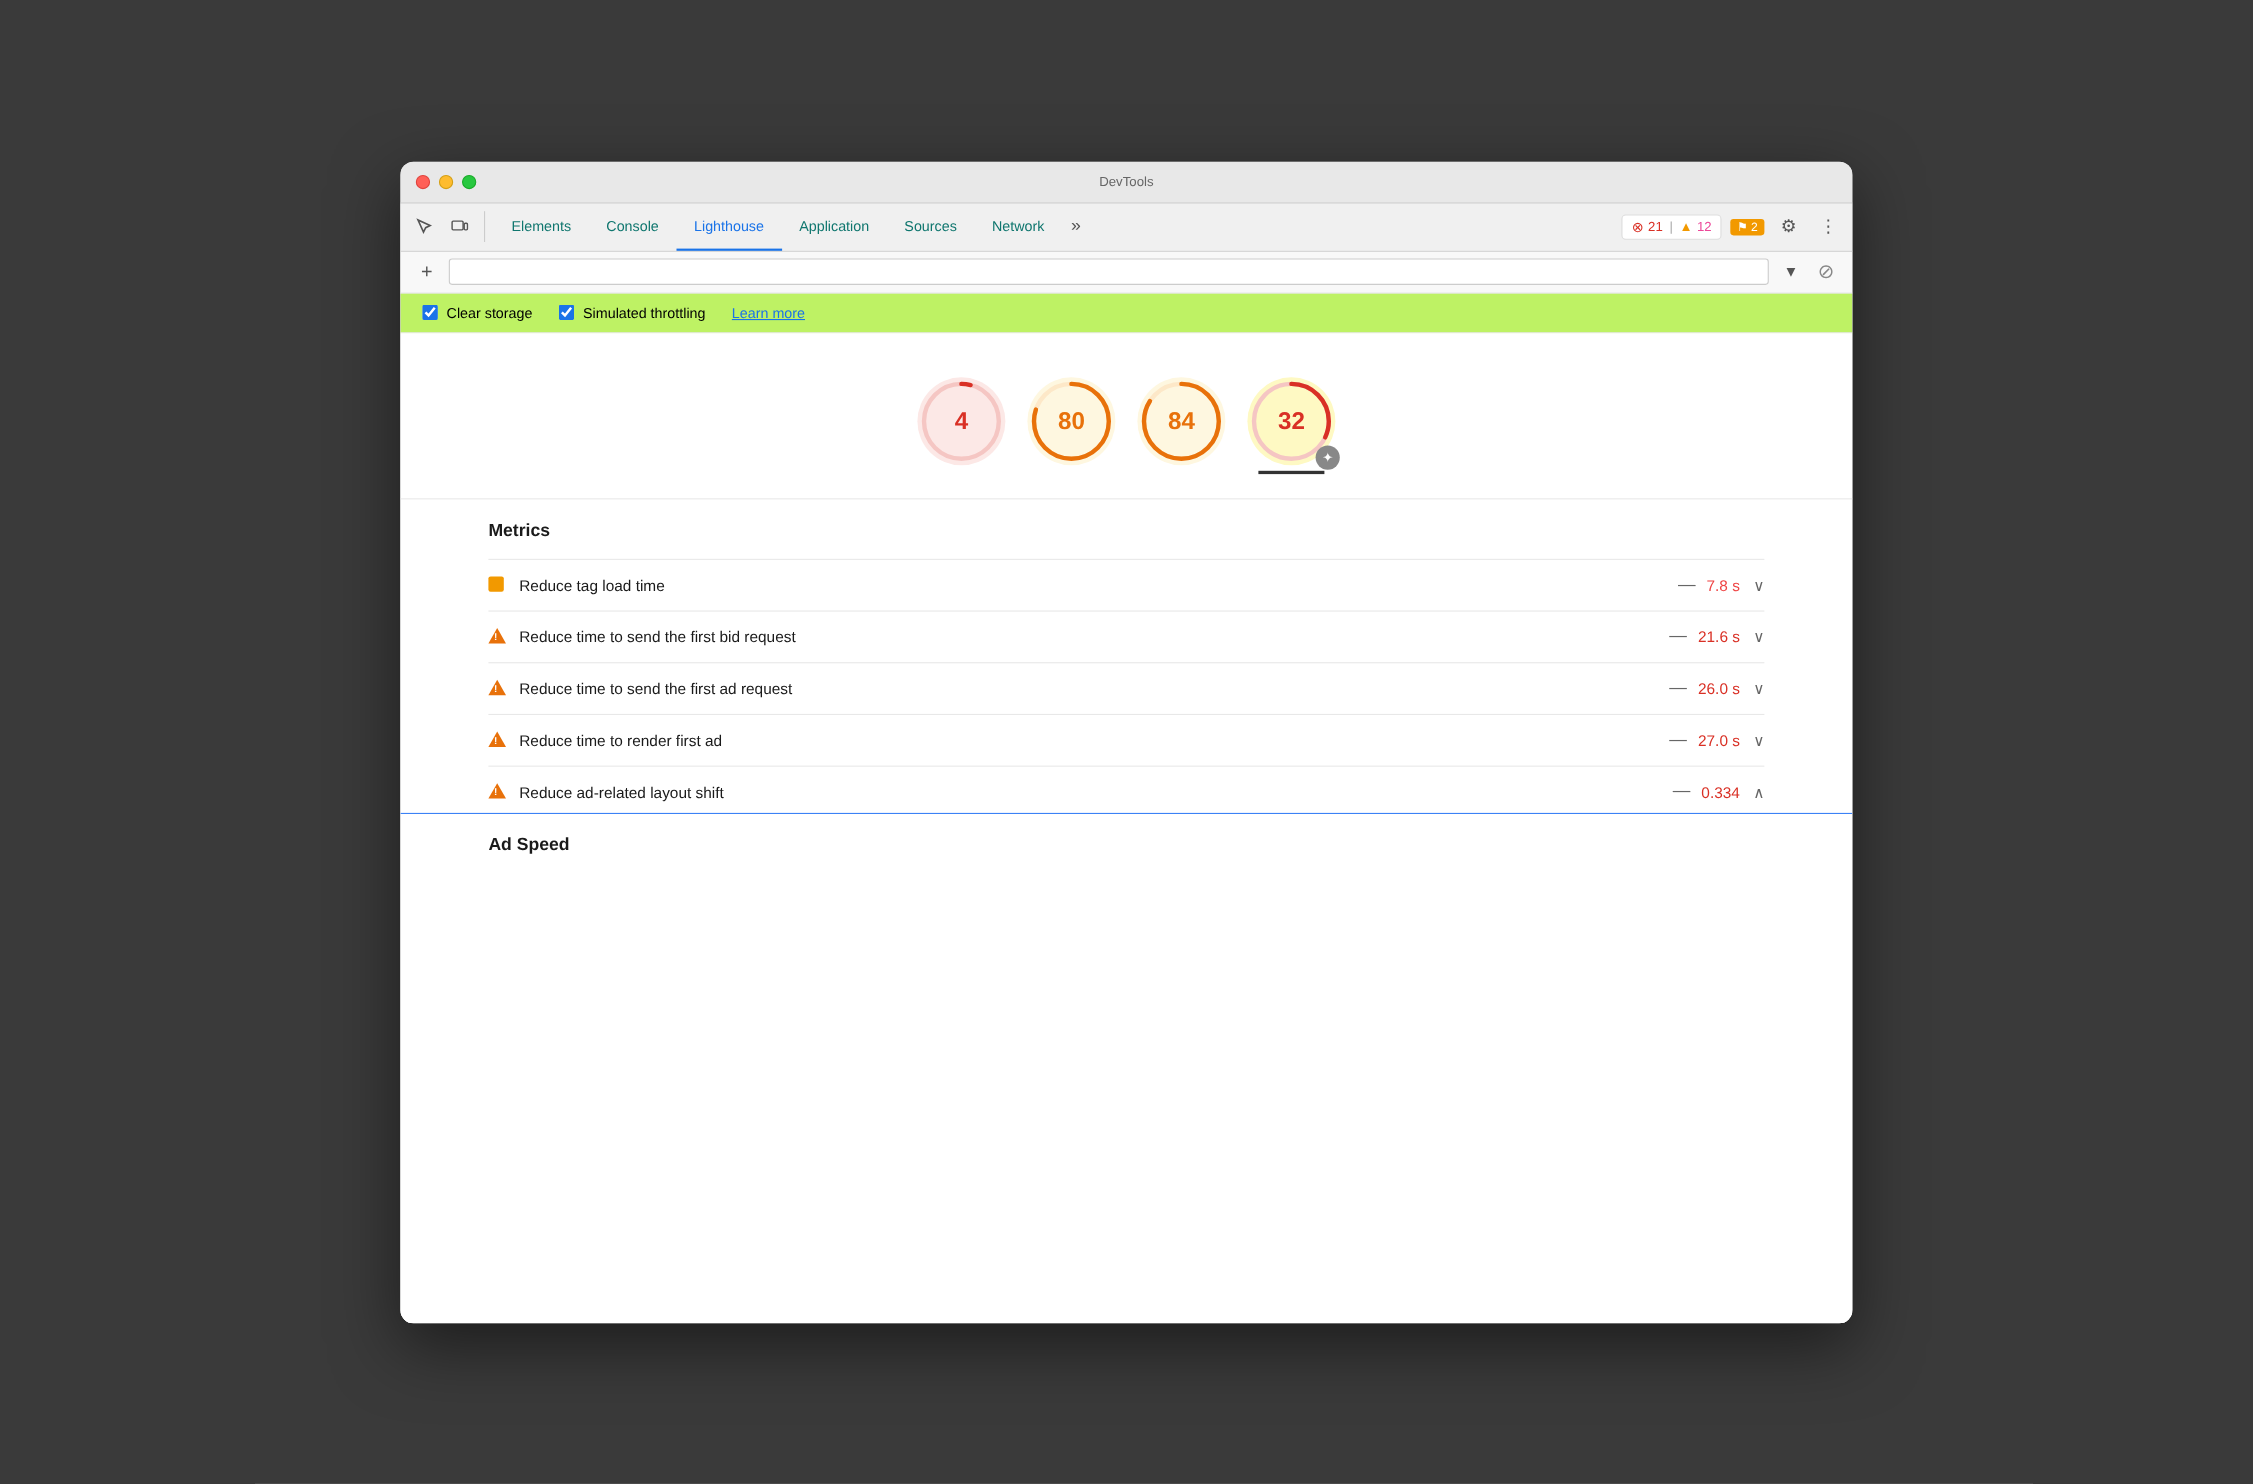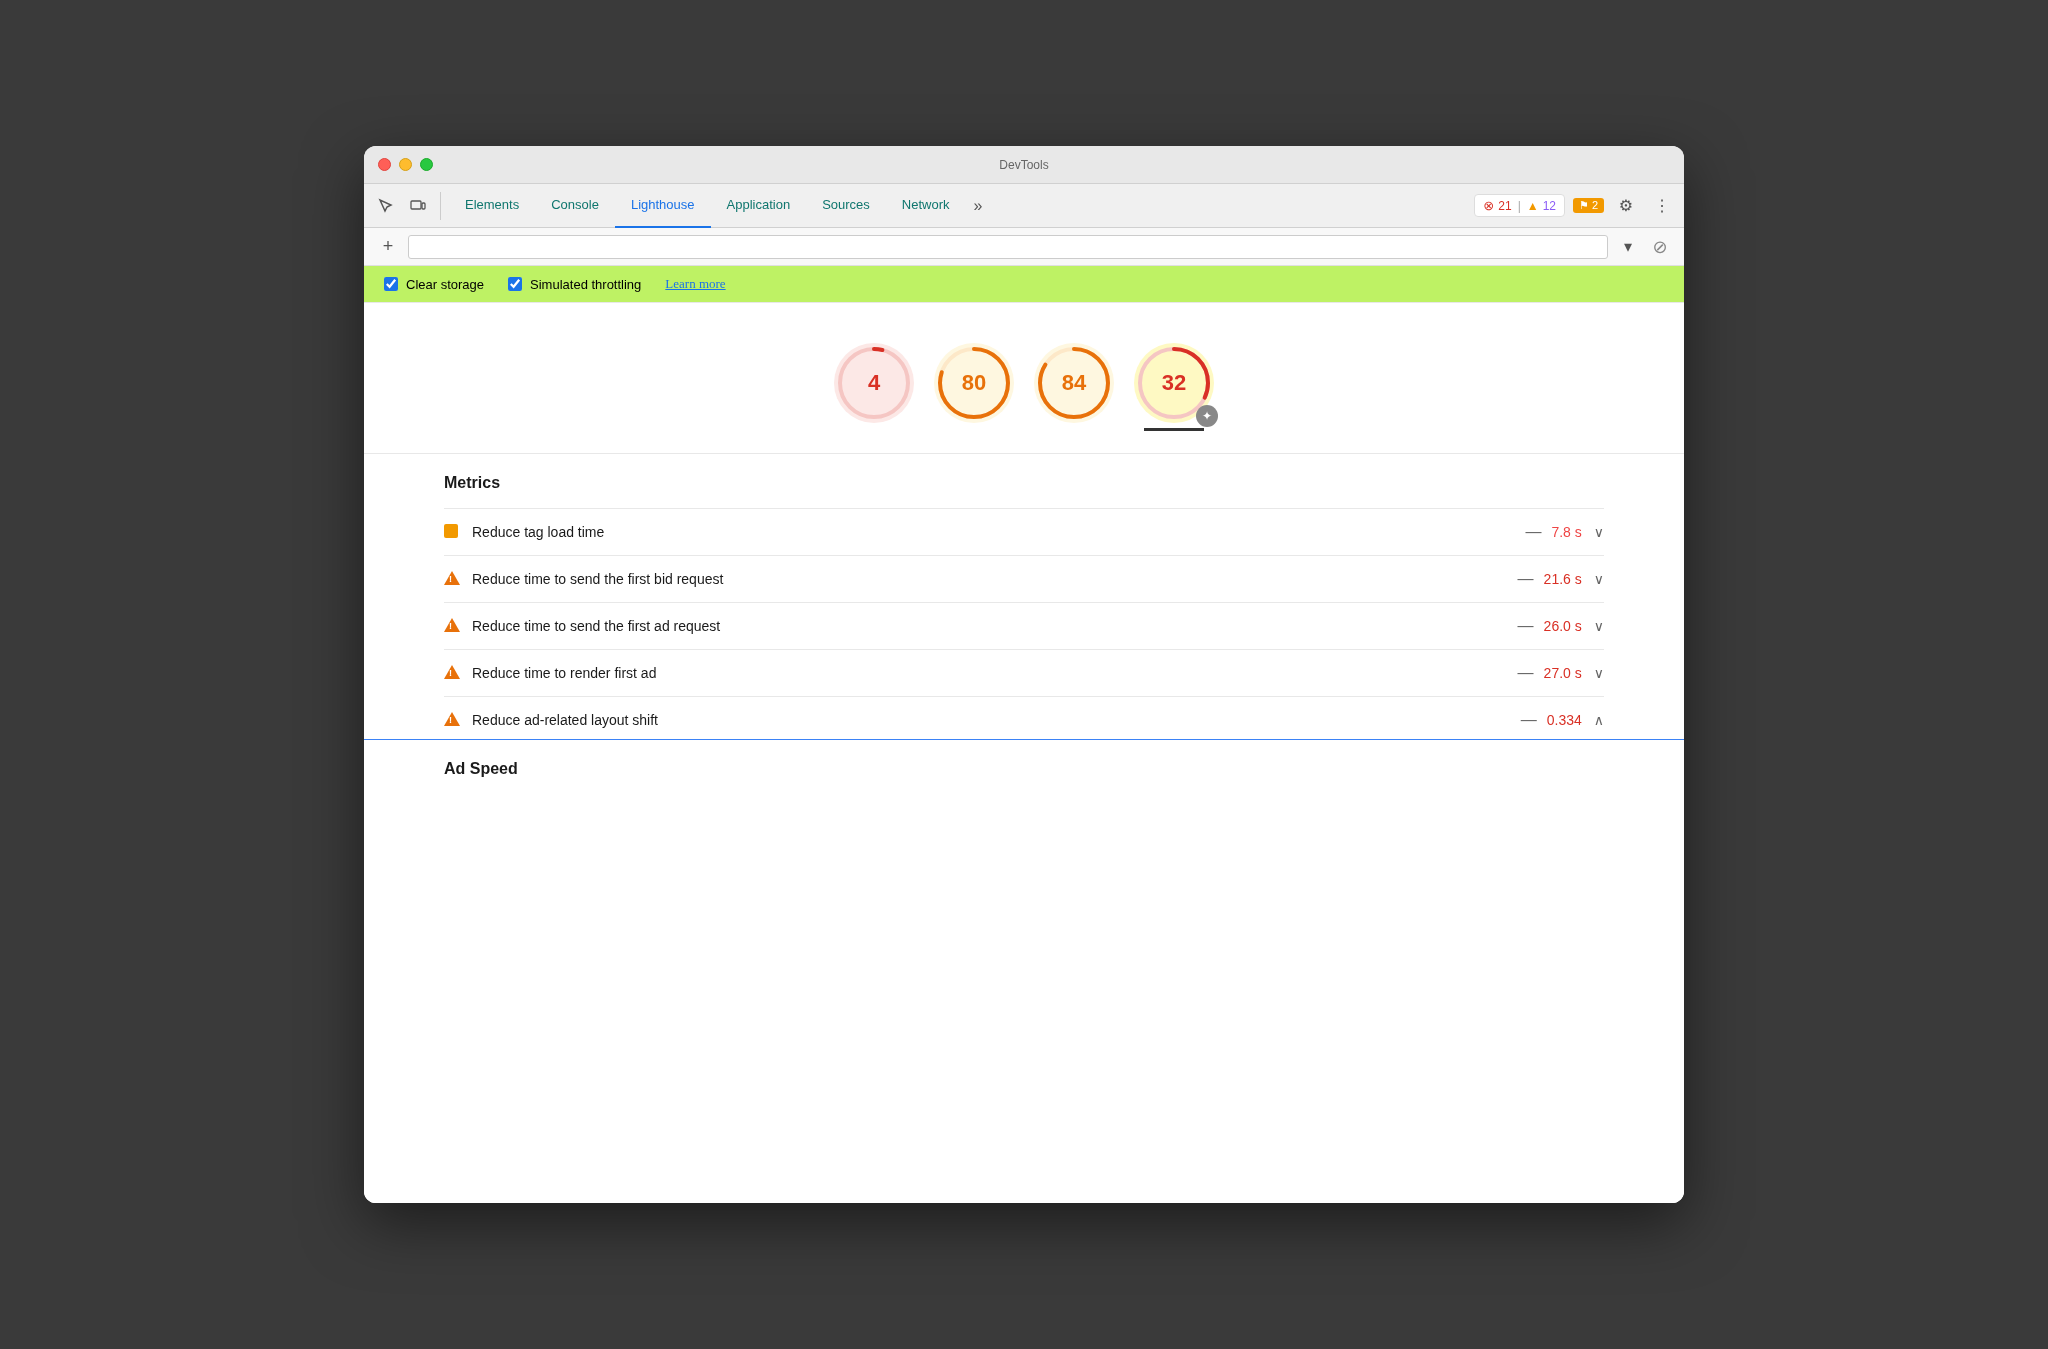--- a/index.html
+++ b/index.html
@@ -190,21 +190,20 @@
     .checkbox-item input[type="checkbox"] {
       accent-color: #1a73e8;
       width: 14px;
       height: 14px;
     }
     .learn-more {
       color: #1a73e8;
       text-decoration: underline;
       cursor: pointer;
       font-size: 13px;
-      font-family: Liberation Serif, serif;
     }
     .main-content {
       background: #fff;
       padding: 0;
       min-height: 900px;
     }
     .scores-section {
       display: flex;
       justify-content: center;
       padding: 40px 0 30px;
@@ -398,21 +397,21 @@
           <span>»</span>
         </div>
       </div>
 
       <div class="tab-right">
         <div class="badge-group">
           <span class="badge-error" style="font-size:13px;">⊗</span>
           <span class="badge-error">21</span>
           <span style="color:#aaa;margin:0 2px;">|</span>
           <span class="badge-error" style="color:#f29900;">▲</span>
-          <span class="badge-error" style="color:#8b5cf6;">12</span>
+          <span class="badge-error" style="color:#ec4899;">12</span>
         </div>
         <div class="badge-info">
           <span style="margin-right:3px;">⚑</span><span>2</span>
         </div>
         <button class="icon-btn">⚙</button>
         <button class="icon-btn">⋮</button>
       </div>
     </div>
 
     <div class="secondary-bar">

